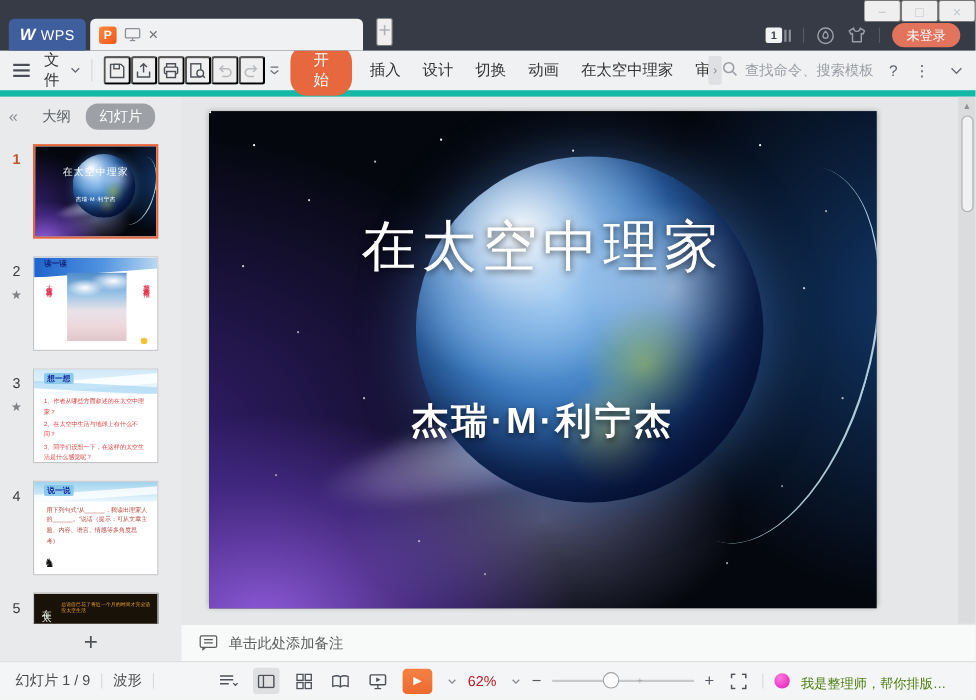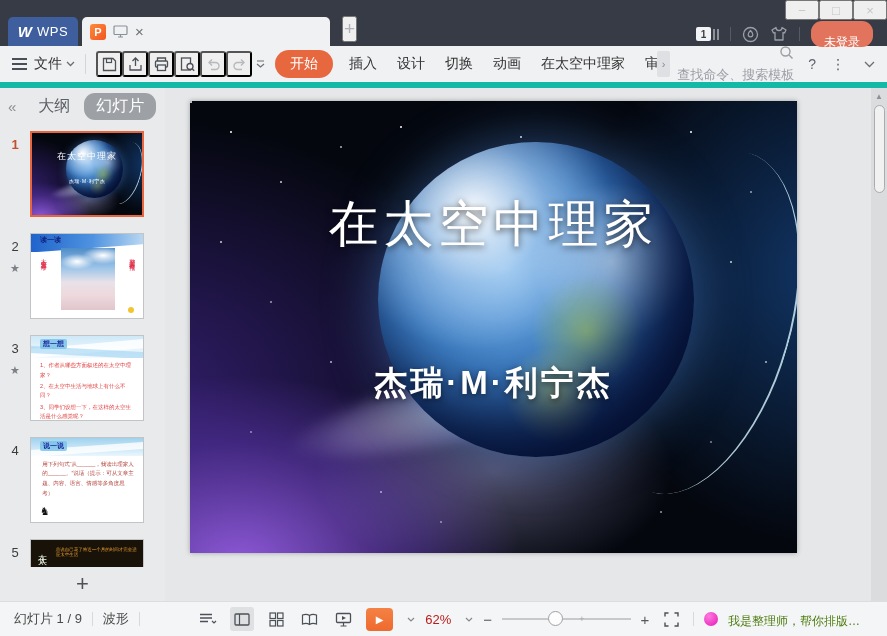--- a/index.html
+++ b/index.html
@@ -19,44 +19,44 @@
   .tab-doc-title { color:#f0512e; font-size:13px; white-space:nowrap; overflow:hidden; flex:1; }
   .tab-ic { color:#8b9097; display:flex; align-items:center; }
   .tab-close { color:#6c7076; font-size:15px; }
   .newtab-btn { color:#aeb2b8; font-size:19px; margin:0 0 4px 12px; }
   .tb-right { position:absolute; right:14px; top:21px; display:flex; align-items:center; gap:11px; }
   .badge1 { display:flex; align-items:center; gap:2px; }
   .badge1-box { width:15px; height:14px; background:#f2f3f5; border-radius:2px; color:#3a3e46; font-size:10px; font-weight:bold; display:flex; align-items:center; justify-content:center; }
   .badge1-bars { display:flex; gap:2px; }
   .badge1-bars i { width:2px; height:11px; background:#8d9198; display:block; }
   .tb-sep { width:1px; height:14px; background:#555a64; }
-  .login-btn { background:#e2745e; color:#fff; border:none; border-radius:11px; height:22px; padding:13px 13px; font-size:12px; }
+  .login-btn { background:#e2745e; color:#fff; border:none; border-radius:11px; height:22px; padding:3px 13px; font-size:12px; }
 
   
   .ribbon { height:42px; background:#f0f1f3; border-bottom:6px solid #14b8a6; display:flex; align-items:center; padding:0 12px; flex:none; }
   .hamburger { display:inline-flex; flex-direction:column; gap:3px; margin-right:7px; }
   .hamburger i { width:15px; height:2px; background:#4a4e55; display:block; }
   .file-label { font-size:14px; color:#333; }
   .chev { display:inline-flex; margin-left:4px; }
   .rb-sep { width:1px; height:20px; background:#d5d6d8; margin:0 10px; }
   .qa-icon { width:26px; height:26px; display:flex; align-items:center; justify-content:center; border-radius:3px; }
   .home-pill { background:#e7673f; color:#fff; font-size:14px; border:none; border-radius:15px; padding:5px 15px; margin:0 6px 0 10px; }
   .rb-tab { font-size:14px; color:#333; margin:0 10px; white-space:nowrap; background:none; border:none; }
   .tab-scroll { width:13px; height:26px; background:#dfe0e3; border:none; border-radius:2px; color:#888; font-size:11px; margin-left:-4px; display:flex; align-items:center; justify-content:center; }
-  .rb-search { margin-left:auto; display:flex; align-items:flex-end; gap:6px; color:#9a9ea4; font-size:13px; white-space:nowrap;flex-direction:column; }
+  .rb-search { margin-left:auto; display:flex; align-items:flex-start; gap:6px; color:#9a9ea4; font-size:13px; white-space:nowrap; }
   .rb-far { display:flex; align-items:center; gap:15px; margin-left:14px; color:#5f646b; }
   .help-q { font-size:14px; color:#5f646b; background:none; border:none; }
   .dots-v { font-size:14px; color:#5f646b; background:none; border:none; }
 
   
   .main { flex:1; display:flex; min-height:0; }
   .sidebar { width:165px; background:#e9eaec; display:flex; flex-direction:column; flex:none; }
   .sb-header { height:36px; display:flex; align-items:center; padding:0 8px; gap:8px; flex:none; }
   .sb-collapse { color:#8a8e94; font-size:15px; background:none; border:none; }
-  .sb-tab { font-size:16px; color:#5c6066; background:none; border:none; margin-left:14px; }
+  .sb-tab { font-size:13px; color:#5c6066; background:none; border:none; margin-left:14px; }
   .sb-tab.active { background:#9da0a5; color:#fff; border-radius:11px; padding:3px 12px; margin-left:6px; }
   .thumbs { flex:1; overflow:hidden; position:relative; }
   .thumb-item { position:absolute; left:0; width:165px; display:flex; }
   .gutter { width:30px; display:flex; flex-direction:column; align-items:center; padding-top:6px; gap:8px; flex:none; }
   .t-num { font-size:13px; color:#3c3c3c; }
   .t-num.sel { color:#c1502e; font-weight:bold; }
   .t-star { font-size:11px; color:#7d8085; }
   .thumb { width:114px; height:86px; background:#fff; border:1px solid #c3c4c6; position:relative; overflow:hidden; }
   .thumb.selected { border:2px solid #e7663f; }
 
@@ -407,20 +407,30 @@
           <div class="swoosh"></div>
           <div class="canvas-title">在太空中理家</div>
           <div class="canvas-sub">杰瑞·M·利宁杰</div>
         </div>
         <div class="scrollbar">
           <button class="sb-up">▲</button>
           <div class="sb-thumb-v"></div>
         </div>
       </div>
 
+      <div class="notesbar">
+        <span>
+          <svg width="17" height="15" viewBox="0 0 17 15">
+              <rect x="1" y="1" width="15" height="10.5" rx="1.5" fill="none" stroke="#5c5c5c" stroke-width="1.2"></rect>
+              <path d="M4.5 4.5h8M4.5 7.5h8" stroke="#5c5c5c" stroke-width="1.1"></path>
+              <path d="M4 11.5L3 14l3-2.5" fill="none" stroke="#5c5c5c" stroke-width="1.1"></path>
+            </svg>
+        </span>
+        <span class="notes-text">单击此处添加备注</span>
+      </div>
     </div>
   </div>
 
   <div class="statusbar">
     <span class="st-text">幻灯片 1 / 9</span>
     <span class="st-sep"></span>
     <span class="st-text">波形</span>
     <span class="st-sep"></span>
 
     <span style="width:40px;"></span>

